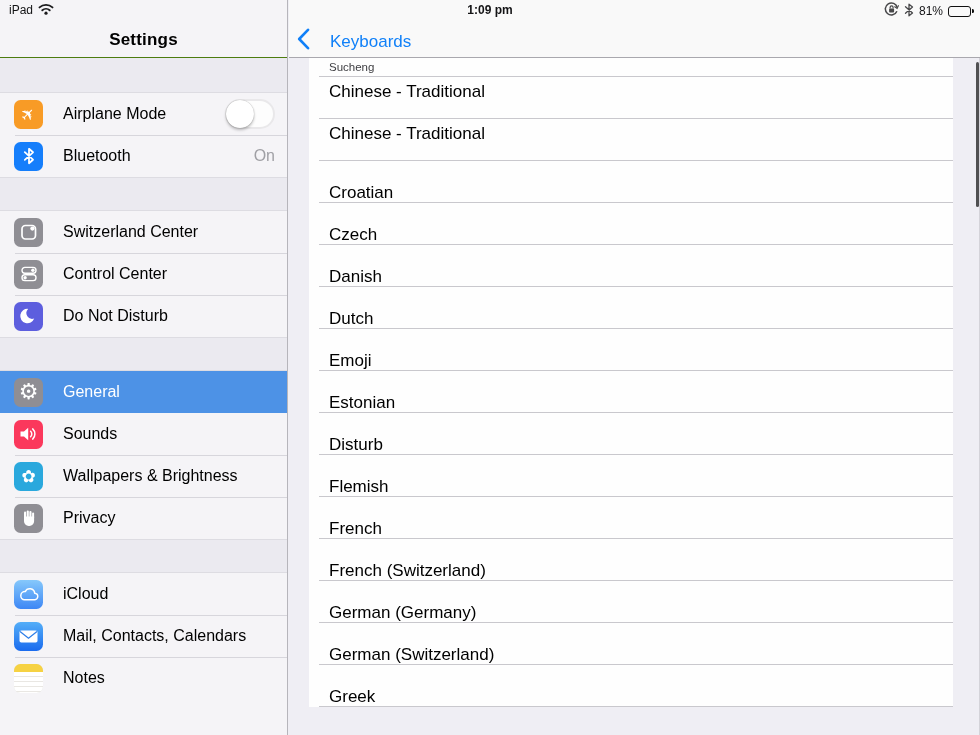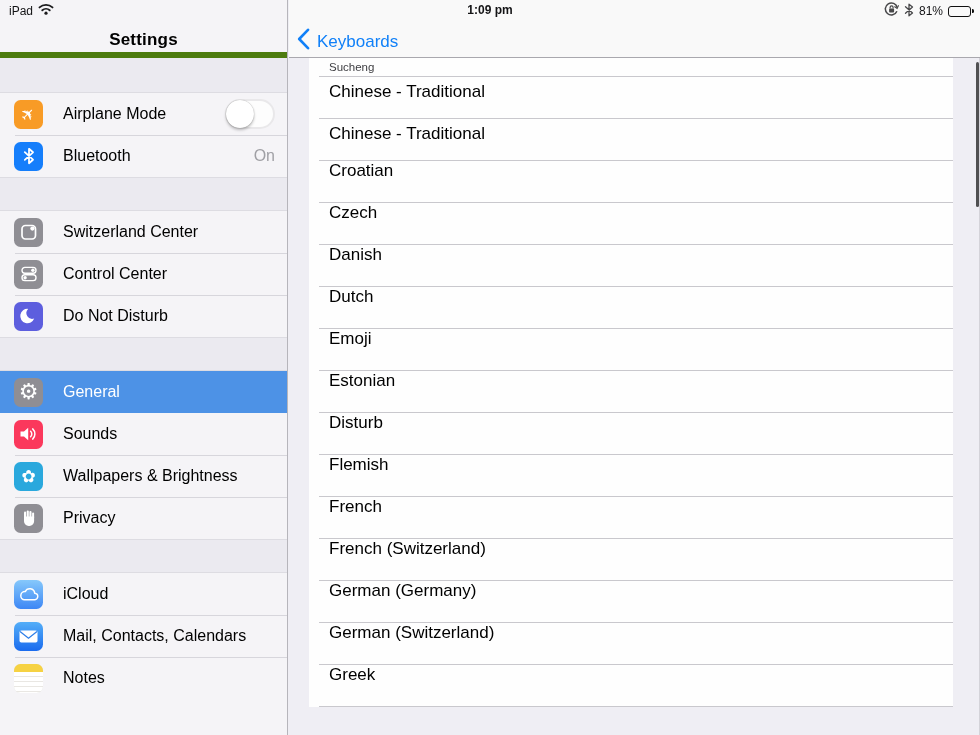--- a/index.html
+++ b/index.html
@@ -3,32 +3,32 @@
 <meta charset="utf-8">
 <style>
   *{margin:0;padding:0;box-sizing:border-box}
   html,body{width:980px;height:735px;overflow:hidden}
   body{font-family:"Liberation Sans","DejaVu Sans",sans-serif;background:#000;
        -webkit-font-smoothing:antialiased}
   .screen{position:relative;width:980px;height:735px;background:var(--detail-bg,#efeef4);overflow:hidden}
 
   
   .statusbar{position:absolute;top:0;left:0;right:0;height:20px;z-index:9;font-size:12px;color:#141416}
-  .sb-left{position:absolute;left:9px;top:3px;display:flex;align-items:center;gap:5px}
+  .sb-left{position:absolute;left:9px;top:3px;display:flex;align-items:flex-start;gap:5px}
   .sb-time{position:absolute;left:0;right:0;top:3px;text-align:center;font-weight:bold;font-size:12px}
   .sb-right{position:absolute;right:6px;top:2px;display:flex;align-items:center;gap:5px}
   .bat{display:flex;align-items:center}
   .bat-body{width:23px;height:11px;border:1px solid #111;border-radius:3px;padding:1px}
   .bat-fill{height:100%;background:#111;border-radius:1px}
   .bat-tip{width:2px;height:4px;background:#111;border-radius:0 1.5px 1.5px 0;margin-left:1px}
 
   
   .sidebar{position:absolute;left:0;top:0;width:288px;height:735px;
            background:var(--sidebar-bg,#f5f4f7);border-right:1px solid #b6b5bb}
-  .side-header{height:58px;position:relative;border-bottom:6px solid #4d7c0f}
+  .side-header{height:58px;position:relative;border-bottom:1px solid #4d7c0f}
   .side-title{position:absolute;left:0;right:0;top:30px;text-align:center;
               font-size:17px;font-weight:bold;color:#000;letter-spacing:.2px}
   .side-gap{height:34px;background:var(--sidebar-gap-bg,#ebeaf0);border-bottom:1px solid #dddce2;border-top:1px solid #dddce2}
   .side-gap.first{height:36px;border-top:none;margin-top:-1px}
   .side-item{position:relative;height:42px;display:flex;align-items:center;
              padding:0 12px 0 14px;background:var(--sidebar-bg,#f5f4f7)}
   .side-item+.side-item::before{content:"";position:absolute;left:15px;right:0;top:0;height:1px;background:#d7d6dc}
   .side-item.selected{background:var(--selected-blue,#4d92e6)}
   .side-item.selected .side-label{color:#fff}
   .side-item.selected+.side-item::before{display:none}
@@ -48,29 +48,29 @@
      background:repeating-linear-gradient(180deg,#fff 0 4px,#e9e7e3 4px 5px)}
   .toggle{margin-left:auto;width:50px;height:30px;border-radius:15px;border:2px solid #e9e8ea;
           background:#fdfdfd;position:relative}
   .toggle .knob{position:absolute;left:-1px;top:-1px;width:28px;height:28px;border-radius:50%;
           background:#fff;box-shadow:0 0 1px rgba(0,0,0,.35),0 2px 3px rgba(0,0,0,.25)}
 
   
   .detail{position:absolute;left:289px;top:0;right:0;height:735px;background:var(--detail-bg,#efeef4)}
   .detail-header{position:absolute;top:0;left:0;right:0;height:58px;background:#f9f9f9;
                  border-bottom:1px solid #a9a8ae;z-index:5}
-  .back{position:absolute;left:8px;top:28px;display:flex;align-items:center;gap:7px;
+  .back{position:absolute;left:8px;top:28px;display:flex;align-items:center;gap:20px;
         color:var(--link-blue,#007aff);font-size:17px;cursor:pointer}
   .detail-title{position:absolute;left:0;right:0;top:30px;text-align:center;
                 font-size:17px;font-weight:bold;color:#000}
   .cells{position:absolute;top:58px;left:20px;right:27px;background:var(--cell-bg,#fff)}
   .cell{position:relative;background:var(--cell-bg,#fff)}
   .cell::after{content:"";position:absolute;left:10px;right:0;bottom:0;height:1px;
                background:var(--row-separator,#c8c7cc)}
-  .cell.single{height:42px;display:flex;align-items:flex-start;padding-left:20px;font-size:17px;color:#000}
+  .cell.single{height:42px;display:flex;align-items:flex-end;padding-left:20px;font-size:17px;color:#000}
   .cell.twoline{height:42px;padding-left:20px}
   .cell.twoline .title{display:block;padding-top:4px;font-size:17px;line-height:21px;color:#000}
   .cell.twoline .sub{display:block;margin-top:20px;font-size:11.5px;line-height:13px;color:#3e3e42}
   .cell.partial{height:19px}
   .cell.partial .sub{position:absolute;left:20px;bottom:4px;font-size:11.5px;color:#3e3e42}
 
   .edge-line{position:absolute;right:0;top:58px;bottom:0;width:1px;background:#d4d3d9}
   .scrollbar{position:absolute;right:1px;top:62px;width:3px;height:145px;background:#505052;
              border-radius:2px;z-index:6}
 </style>

